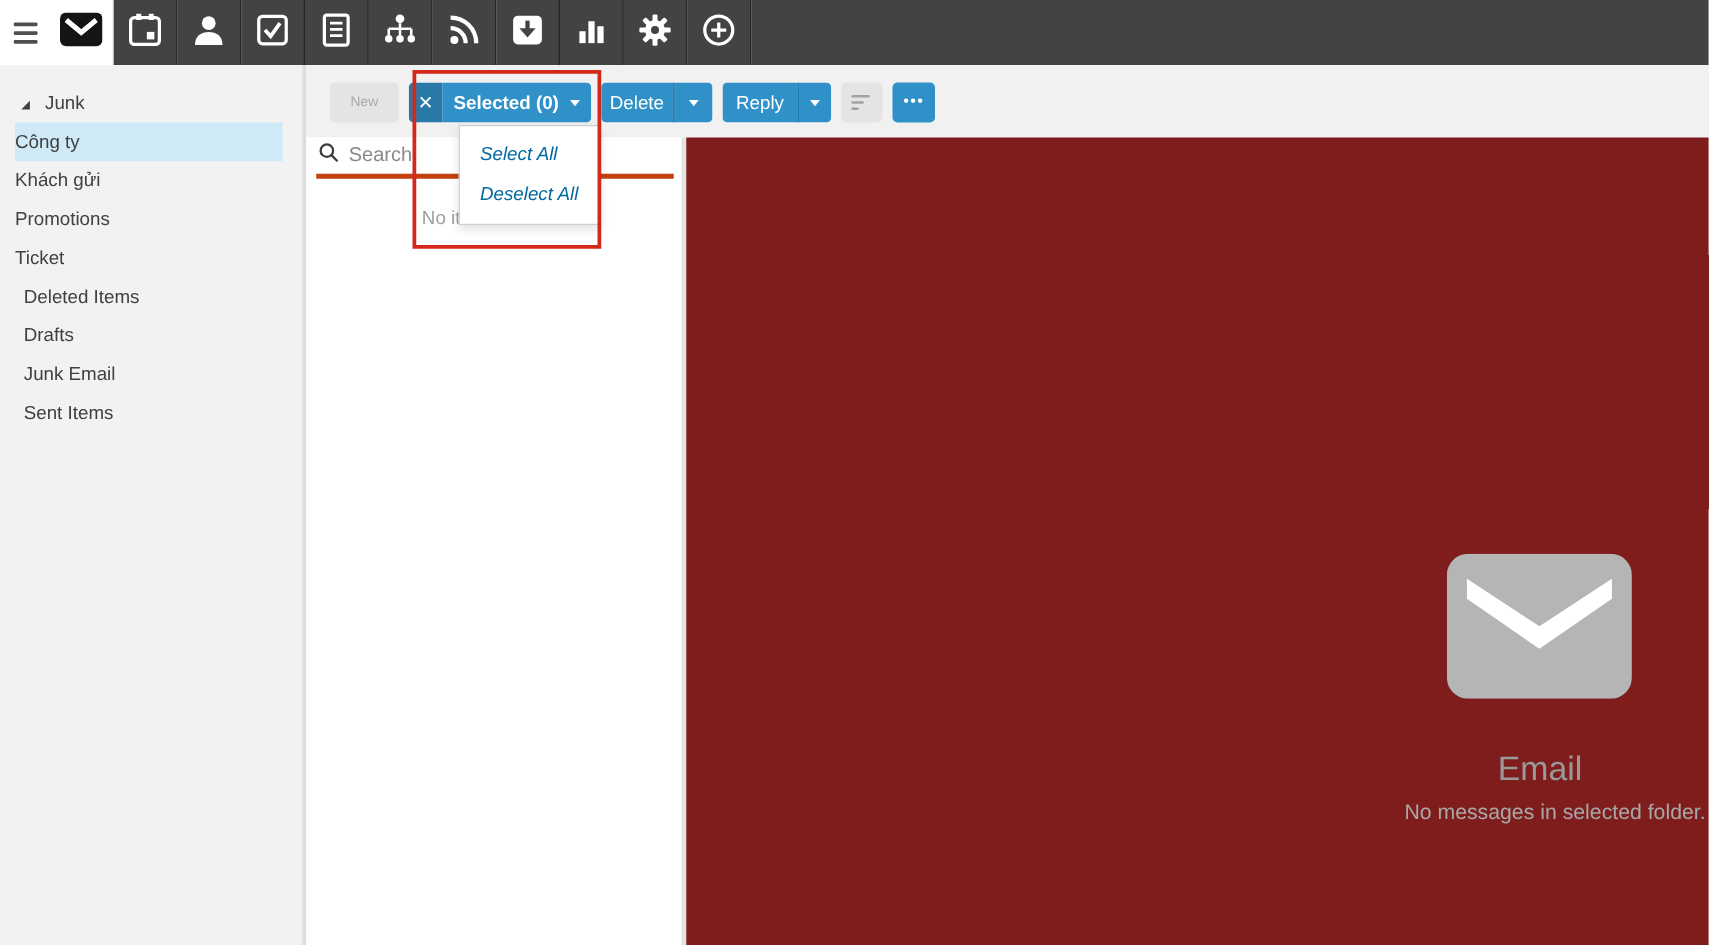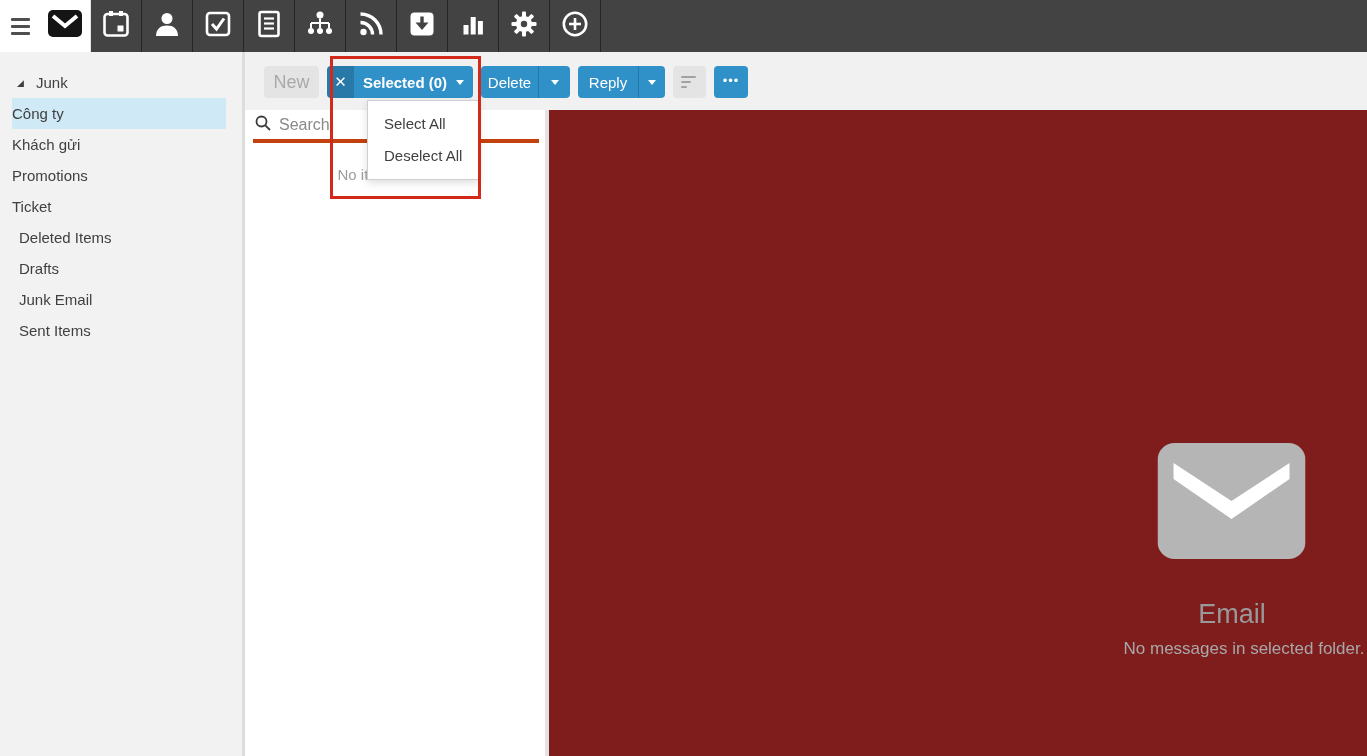--- a/index.html
+++ b/index.html
@@ -28,21 +28,21 @@
   .tree-row.selected { background:#cfe9f7; }
   .tree-arrow { width:24px; padding-left:5px; font-size:9px; color:#3f3f3f; }
   .lvl0-plain { padding-left:7px; }
   .lvl1 { }
 
   .content { flex:1; display:flex; flex-direction:column; }
 
   
   .toolbar { height:58px; background:#f1f1f1; display:flex; align-items:flex-start;
     padding:14px 0 0 19px; gap:8px; }
-  .btn { height:32px; border:none; border-radius:4px; font-size:18px;
+  .btn { height:32px; border:none; border-radius:4px; font-size:11px;
     font-family:"Liberation Sans", sans-serif; cursor:pointer;
     display:flex; align-items:center; justify-content:center; }
   .btn-new { width:55px; background:#e4e4e4; color:#a9a9a9; cursor:default; }
   .split { display:flex; height:32px; border-radius:4px; overflow:hidden; }
   .seg { border:none; background:#3091c8; color:#fff; font-size:15px;
     font-family:"Liberation Sans", sans-serif; display:flex; align-items:center;
     justify-content:center; cursor:pointer; }
   .seg-x { width:27px; background:#2878a8; font-size:15px; }
   .seg-selected { width:119px; gap:9px;font-weight:bold; }
   .seg-label-delete { width:57px; }
@@ -76,21 +76,21 @@
   .empty-state { position:absolute; top:333px; left:683px; transform:translateX(-50%);
     text-align:center; }
   .empty-title { margin-top:36px; font-size:27px; color:#999999; }
   .empty-sub { margin-top:9px; font-size:17px; color:#a8a8a8; white-space:nowrap;margin-left:24px; }
 
   
   .context-menu { position:absolute; left:367px; top:100px; min-width:107px;
     background:#fff; border:1px solid #cfcfcf; box-shadow:0 3px 8px rgba(0,0,0,.13);
     padding:7px 0; z-index:5; }
   .menu-item { height:32px; line-height:32px; padding:0 16px; font-size:15px;
-    color:#404040; cursor:pointer; white-space:nowrap; }
+    color:#0369a1; cursor:pointer; white-space:nowrap;font-style:italic; }
   .annotation { position:absolute; left:330px; top:56px; width:151px; height:143px;
     border:3px solid #d2291b; z-index:9; pointer-events:none; }
 </style>
 </head>
 <body>
 
 <div class="app">
 
   <header class="topbar">
     <button class="hamburger-wrap">

